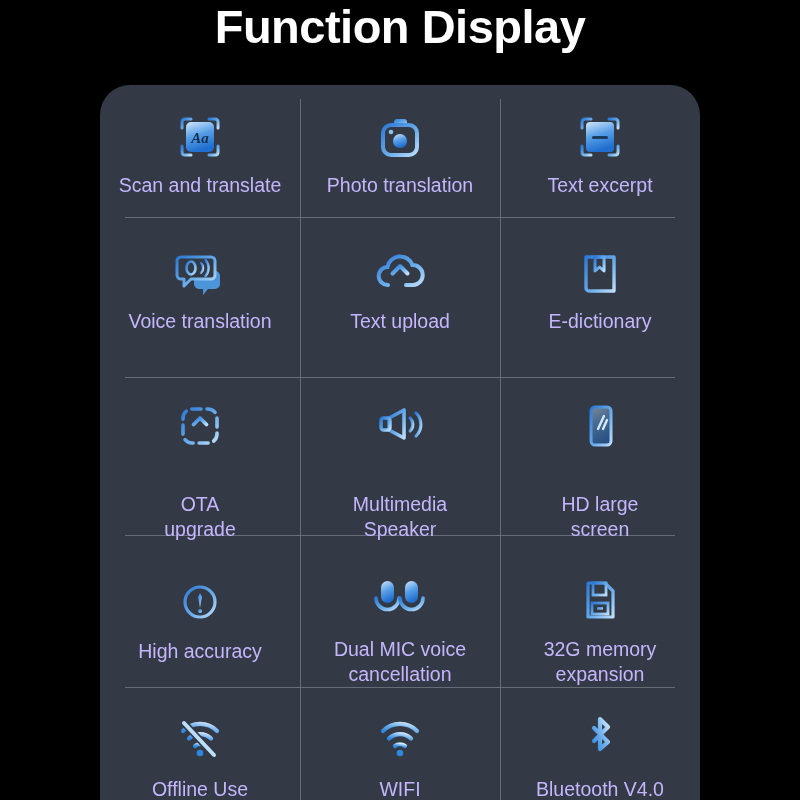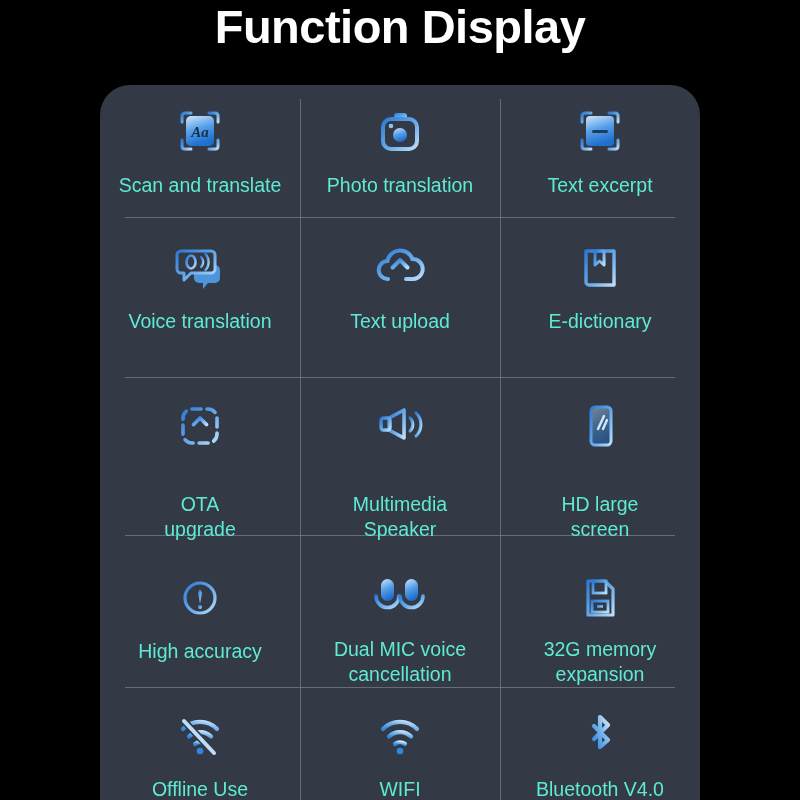--- a/index.html
+++ b/index.html
@@ -56,30 +56,30 @@
   }
   .cell.r1 { padding-top:20px; }
   .cell.r2 { padding-top:24px; }
   .cell.r3 { padding-top:22px;gap:29px; }
   .cell.r4 { padding-top:36px; }
   .cell.r5 { padding-top:22px; }
 
   .icon-wrap {
     height:60px;
     display:flex;
-    align-items:flex-start;
+    align-items:flex-end;
     justify-content:center;
   }
   .cell.r3 .icon-wrap { height:56px; }
   .cell.r4 .icon-wrap { height:58px; }
   .cell.r5 .icon-wrap { height:56px; }
 
   .label {
     margin-top:8px;
-    color:#5eead4;
+    color:#c4b5fd;
     font-size:19.5px;
     line-height:25px;
     text-align:center;
     font-family:"Liberation Sans", sans-serif;
     white-space:pre-line;
     letter-spacing:0px;
   }
   .cell.r3 .label, .cell.r4 .label { margin-top:10px; }
   .cell.r5 .label { margin-top:12px; }
 

